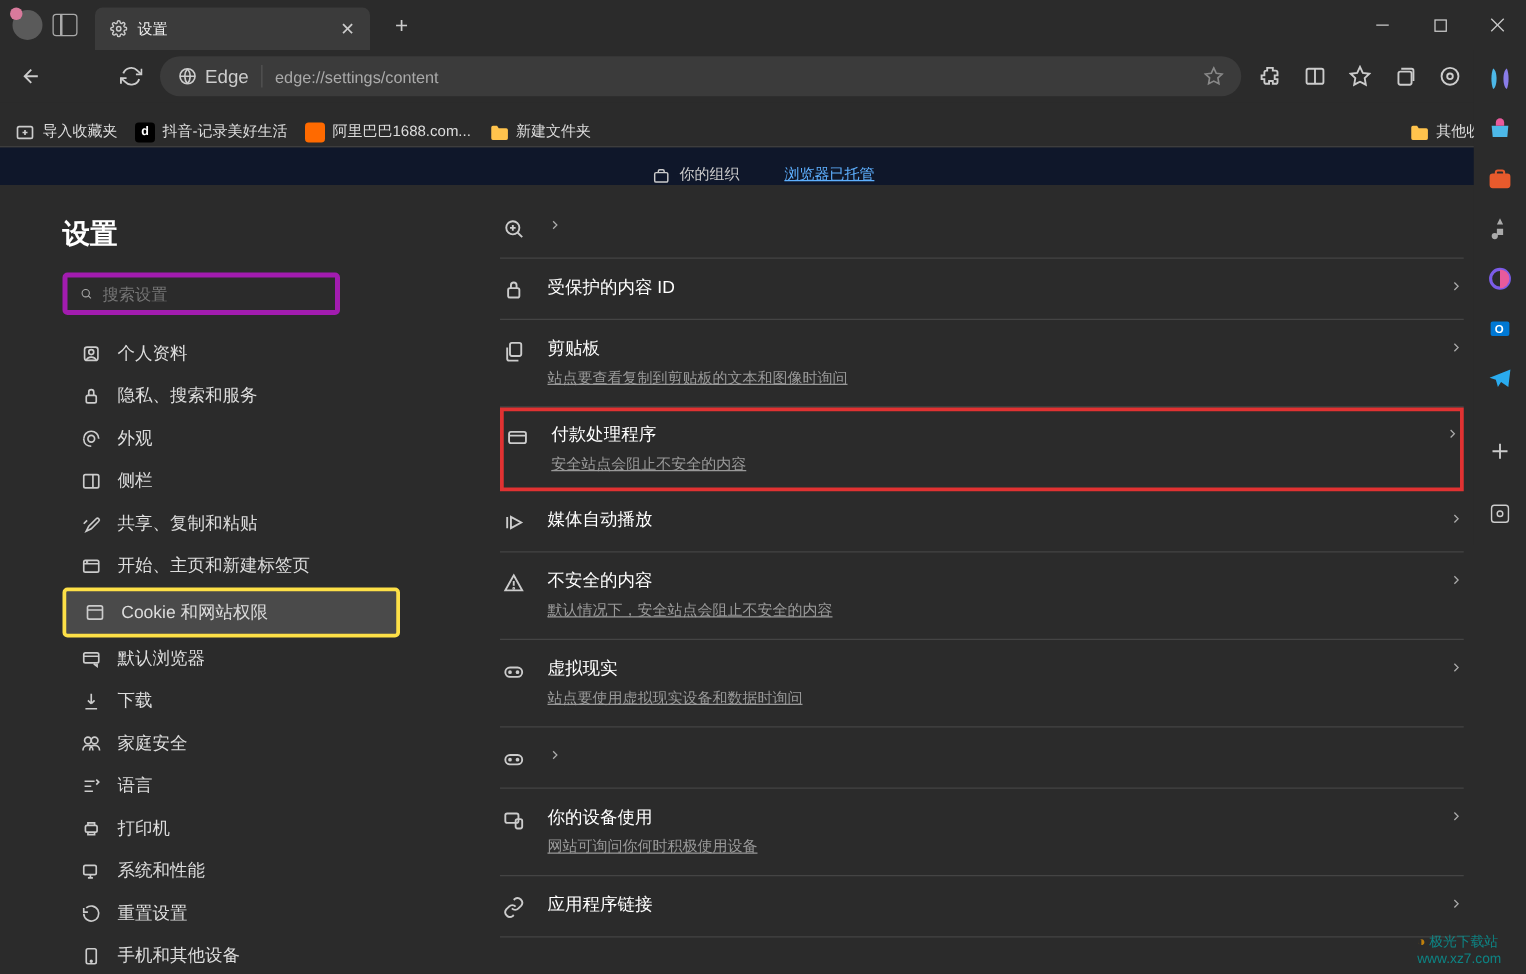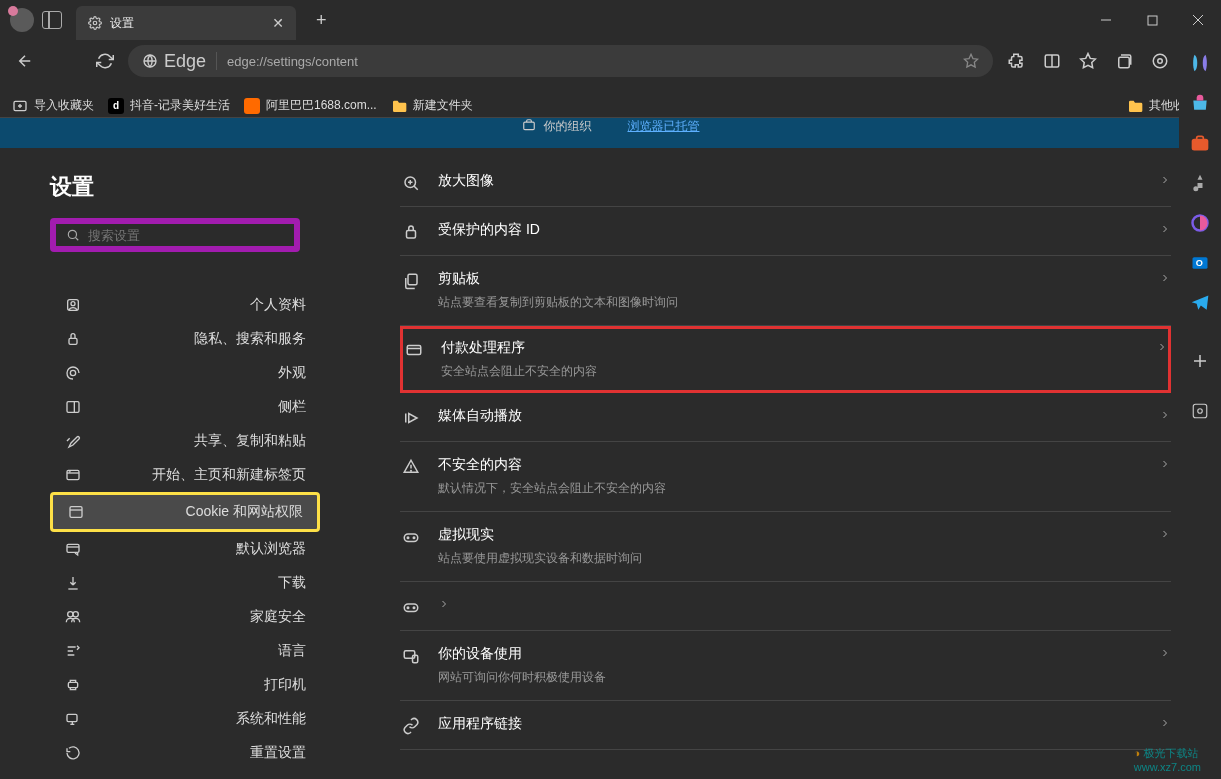--- a/index.html
+++ b/index.html
@@ -18,55 +18,55 @@
 .tab .close { color: #ccc; font-size: 14px; cursor: pointer; }
 .newtab { color: #ccc; font-size: 18px; margin-left: 12px; cursor: pointer; }
 .win-controls { margin-left: auto; display: flex; }
 .win-btn { width: 46px; height: 40px; display: flex; align-items: center; justify-content: center; color: #ccc; cursor: pointer; }
 .win-btn svg { stroke: #ccc; fill: none; }
 
 
 .toolbar { height: 42px; background: #2b2b2b; display: flex; align-items: center; padding: 0 8px; gap: 6px; }
 .tb-btn { width: 34px; height: 34px; display: flex; align-items: center; justify-content: center; color: #ccc; border-radius: 4px; cursor: pointer; }
 .addrbar { flex: 1; height: 32px; background: #3b3b3b; border-radius: 16px; display: flex; align-items: center; padding: 0 14px; gap: 10px; }
-.addrbar .edge-icon { display: flex; align-items: center; gap: 6px; color: #ccc; font-size: 18px; }
+.addrbar .edge-icon { display: flex; align-items: center; gap: 6px; color: #ccc; font-size: 15px; }
 .addrbar .sep { width: 1px; height: 18px; background: #555; }
 .addrbar .url { color: #aaa; font-size: 13px; flex: 1; }
 .addrbar .star { color: #888; }
 .tb-right { display: flex; gap: 2px; }
 
 
 .bookmarks { height: 36px; background: #2b2b2b; display: flex; align-items: center; padding: 0 12px; gap: 14px; border-bottom: 1px solid #444; }
 .bm-item { display: flex; align-items: center; gap: 6px; color: #ddd; font-size: 12px; cursor: pointer; margin-top: 12px; }
 .bm-icon { width: 16px; height: 16px; display: flex; align-items: center; justify-content: center; }
 .bm-spacer { flex: 1; }
 .folder { color: #ffc34d; }
 
 
-.notice { height: 30px; background: #0c4a6e; display: flex; align-items: flex-start; justify-content: center; gap: 8px; color: #ccc; font-size: 12px; }
+.notice { height: 30px; background: #0f172a; display: flex; align-items: flex-end; justify-content: center; gap: 8px; color: #ccc; font-size: 12px; }
 .notice a { color: #5eb0ff; text-decoration: underline; margin-left: 28px; }
 
 
 .content { display: flex; height: calc(779px - 40px - 42px - 36px - 30px); }
 .sidebar-left { width: 355px; padding: 24px 0 0 50px; overflow-y: auto; }
 .settings-title { font-size: 22px; font-weight: 600; margin-bottom: 16px; }
-.search-box { width: 250px; height: 34px; border: 6px solid #a21caf; border-radius: 4px; display: flex; align-items: center; padding: 0 10px; gap: 8px; margin-bottom: 36px; }
+.search-box { width: 222px; height: 34px; border: 4px solid #a21caf; border-radius: 4px; display: flex; align-items: center; padding: 0 10px; gap: 8px; margin-bottom: 14px; }
 .search-box input { background: transparent; border: none; outline: none; color: #ccc; font-size: 13px; flex: 1; }
-.nav-item { display: flex; align-items: center; gap: 12px; padding: 8px 14px; color: #ddd; font-size: 14px; cursor: pointer; border-radius: 4px; width: 270px; justify-content: space-between; }
+.nav-item { display: flex; align-items: center; gap: 12px; padding: 8px 14px; color: #ddd; font-size: 14px; cursor: pointer; border-radius: 4px; width: 270px; }
 .nav-item.active { background: #4a4a4a; }
 .nav-item.highlight { border: 3px solid #fde047; }
 .nav-icon { width: 18px; color: #ccc; display: flex; justify-content: center; }
 
 .main-panel { flex: 1; padding: 10px 50px 0 45px; overflow-y: auto; }
 .setting-row { border-bottom: 1px solid #444; padding: 14px 0; display: flex; align-items: flex-start; gap: 16px; cursor: pointer; }
 .setting-row.highlight { border: 3px solid #e03232; padding: 10px 0 10px 0; }
 .sr-icon { width: 22px; color: #ccc; display: flex; justify-content: center; margin-top: 2px; }
 .sr-body { flex: 1; }
 .sr-title { font-size: 14px; color: #fff; font-weight: 500; }
-.sr-desc { font-size: 12px; color: #999; margin-top: 6px; }
+.sr-desc { font-size: 12px; color: #999; margin-top: 6px; text-decoration: underline; }
 .sr-chevron { color: #aaa; margin-top: 2px; }
 
 
 .right-rail { position: absolute; right: 0; top: 40px; width: 42px; background: #2b2b2b; display: flex; flex-direction: column; align-items: center; gap: 18px; padding-top: 12px; }
 .rr-icon { width: 22px; height: 22px; display: flex; align-items: center; justify-content: center; cursor: pointer; }
 
 
 ::-webkit-scrollbar { width: 8px; }
 ::-webkit-scrollbar-thumb { background: #555; border-radius: 4px; }
 
@@ -387,23 +387,20 @@
     <div id="rows-list">
         <div class="setting-row">
           <span class="sr-icon">
             <svg width="18" height="18" viewBox="0 0 24 24" fill="none" stroke="#ccc" stroke-width="2">
               <circle cx="11" cy="11" r="7"></circle>
               <line x1="21" y1="21" x2="16" y2="16"></line>
               <line x1="11" y1="8" x2="11" y2="14"></line>
               <line x1="8" y1="11" x2="14" y2="11"></line>
             </svg>
           </span>
-          <div class="sr-body">
-            <div class="sr-title">放大图像</div>
-          </div>
           <span class="sr-chevron">
             <svg width="12" height="12" viewBox="0 0 24 24" fill="none" stroke="#aaa" stroke-width="2">
               <polyline points="9 18 15 12 9 6"></polyline>
             </svg>
           </span>
         </div>
         <div class="setting-row">
           <span class="sr-icon">
             <svg width="18" height="18" viewBox="0 0 24 24" fill="none" stroke="#ccc" stroke-width="2">
               <rect x="6" y="10" width="12" height="10" rx="2"></rect>

